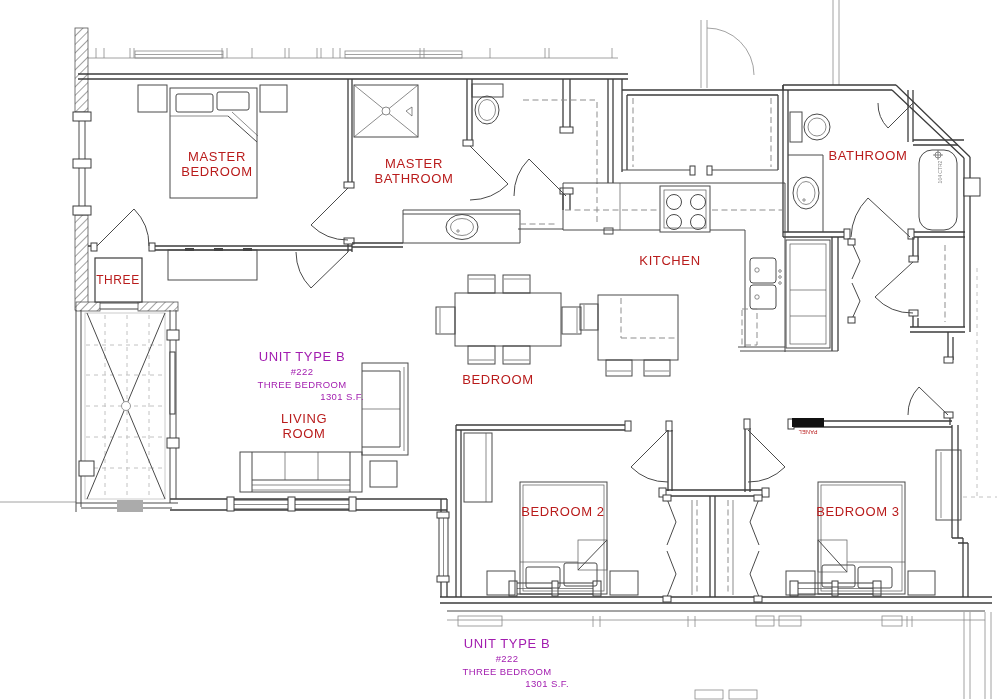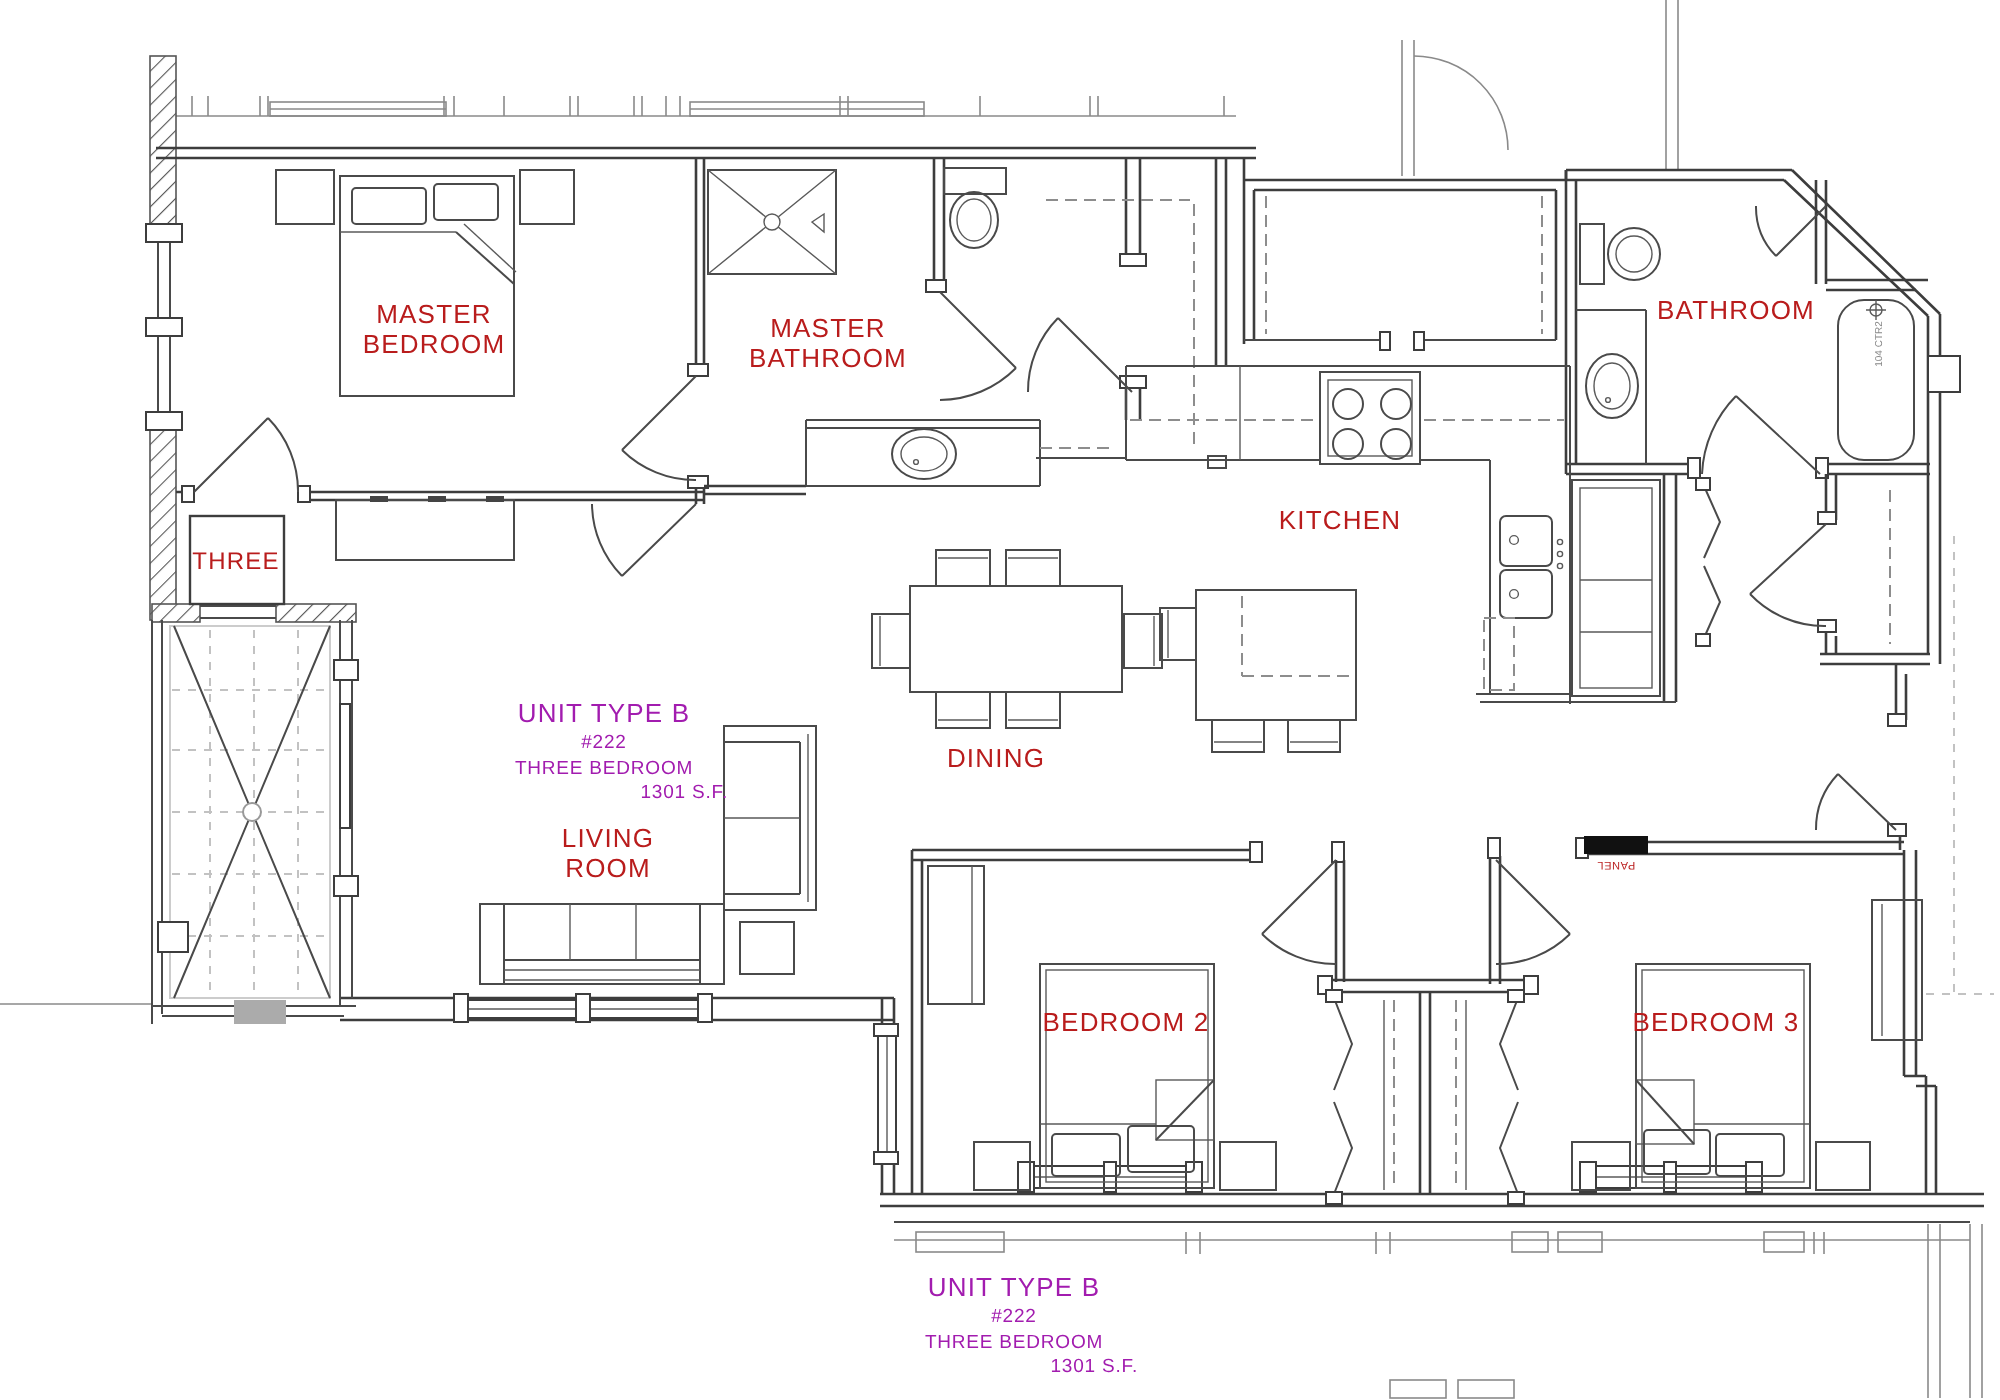--- a/index.html
+++ b/index.html
@@ -347,21 +347,21 @@
 
   <g>
     <path class="gd" d="M977,268 V497 M963,497 H997"></path>
   </g>
 </svg>
 
 <div class="lbl lbl-lg" style="left:217px;top:165px;width:80px">MASTER BEDROOM</div>
 <div class="lbl lbl-lg" style="left:414px;top:172px;width:92px">MASTER BATHROOM</div>
 <div class="lbl lbl-lg" style="left:868px;top:156px;width:140px">BATHROOM</div>
 <div class="lbl lbl-lg" style="left:670px;top:261px;width:120px">KITCHEN</div>
-<div class="lbl lbl-lg" style="left:498px;top:380px;width:100px">DINING</div>
+<div class="lbl lbl-lg" style="left:498px;top:380px;width:100px">BEDROOM</div>
 <div class="lbl lbl-lg" style="left:304px;top:427px;width:64px">LIVING ROOM</div>
 <div class="lbl lbl-lg" style="left:563px;top:512px;width:120px">BEDROOM 2</div>
 <div class="lbl lbl-lg" style="left:858px;top:512px;width:120px">BEDROOM 3</div>
 <div class="lbl" style="left:118px;top:281px;width:60px;font-size:12px">THREE</div>
 <div class="lbl" style="left:808px;top:432px;font-size:5.5px;letter-spacing:.3px;transform:translate(-50%,-50%) rotate(180deg)">PANEL</div>
 <div class="lbl" style="left:941px;top:172px;font-size:5px;color:#888;letter-spacing:0;transform:translate(-50%,-50%) rotate(-90deg);white-space:nowrap">104 CTR2</div>
 
 <div class="unit-block" style="left:240px;top:349px">
   <div class="u-name">UNIT TYPE B</div>
   <div class="u-sm">#222</div>

